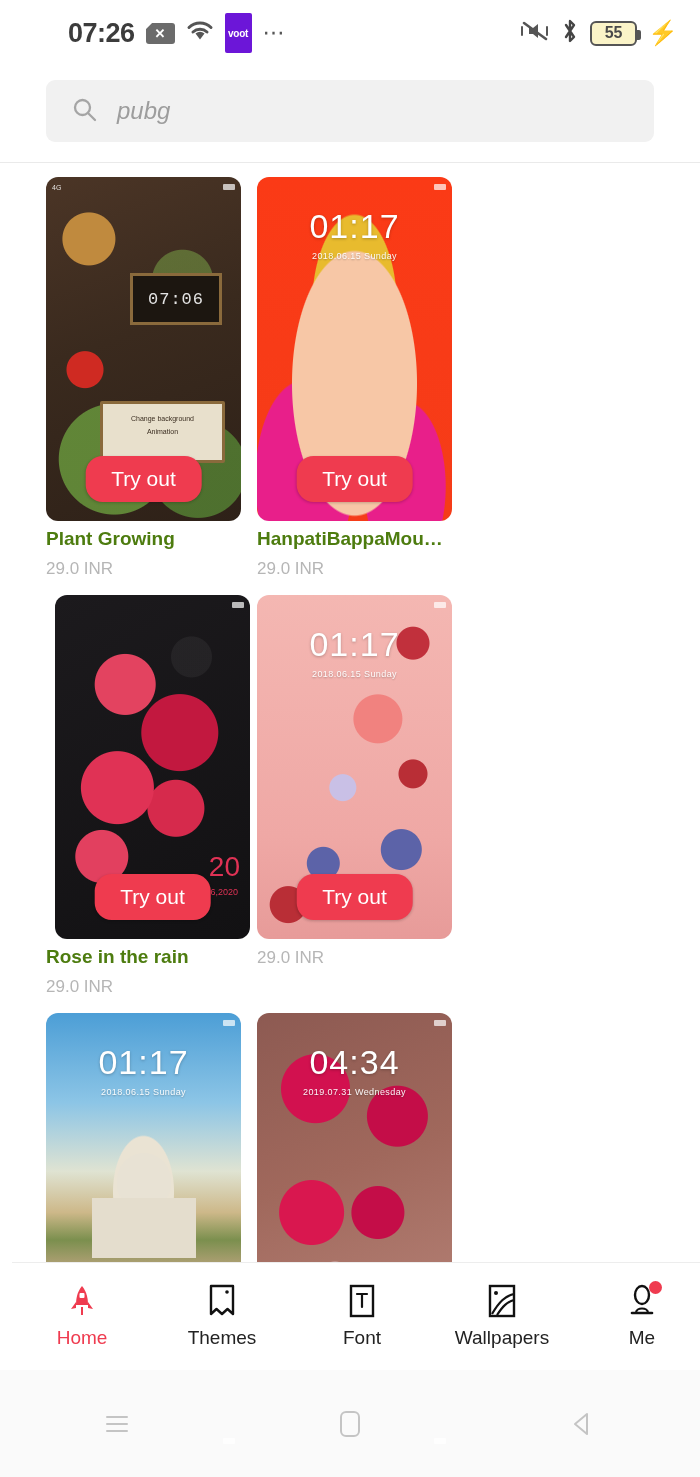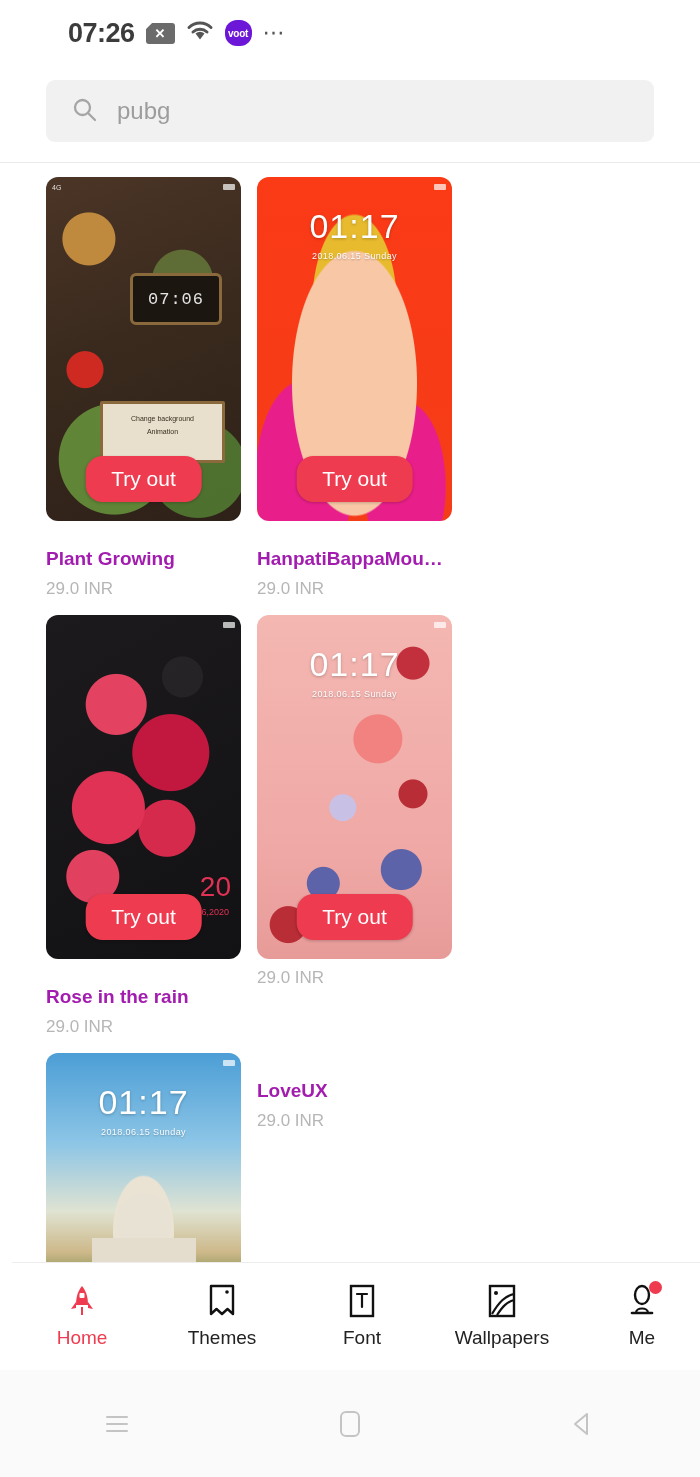--- a/index.html
+++ b/index.html
@@ -20,56 +20,56 @@
   .sb-right{ display:flex; align-items:center; gap:11px; }
   .sb-time{ font-size:27px; font-weight:700; color:#3c3c3c; letter-spacing:-0.5px;}
   .sim-icon{
     width:29px;height:21px;background:#6b6b6b;border-radius:3px;
     position:relative; display:flex;align-items:center;justify-content:center;
   }
   .sim-icon:after{content:"\2715";color:#fff;font-size:13px;font-weight:700;line-height:1;}
   .sim-icon:before{content:"";position:absolute;left:0;top:0;width:7px;height:7px;
     background:#fff;clip-path:polygon(0 0,100% 0,0 100%);}
   .voot-badge{
-    width:27px;height:26px;background:#6c16d8;border-radius:12px;color:#fff;
+    width:27px;height:40px;background:#6c16d8;border-radius:2px;color:#fff;
     font-size:10px;font-weight:700;display:flex;align-items:center;justify-content:center;
     letter-spacing:-0.3px;
   }
   .dots{ color:#555; font-size:22px; line-height:10px; letter-spacing:1px;}
   .battery{
     width:47px;height:25px;border:2.5px solid #555;border-radius:6px;
     display:flex;align-items:center;justify-content:center;position:relative;
     background:#fbf4c8;
   }
   .battery:after{content:"";position:absolute;right:-6px;top:7px;width:4px;height:10px;
     background:#555;border-radius:0 2px 2px 0;}
   .battery span{font-size:16px;font-weight:700;color:#4a4a4a;}
   .bolt{font-size:24px;color:#444;line-height:1;}
 
   
-  .search-wrap{ padding:14px 46px 20px 46px; }
+  .search-wrap{ padding:14px 46px 20px 46px;font-style:italic; }
   .search-box{
     height:62px;background:#f1f1f1;border-radius:9px;display:flex;align-items:center;
     padding:0 26px; gap:20px;
   }
   .search-text{ font-size:24px;color:#9d9d9d; }
   .divider{ height:1px;background:#eaeaea;width:100%; }
 
   
   .grid{
     padding:14px 46px 0 46px; display:flex; flex-wrap:wrap;
     gap:16px 16px;
   }
   .card{ width:195px; }
   .thumb{
     width:195px;height:344px;border-radius:12px;position:relative;overflow:hidden;
     background:#ddd;
   }
   .card-title{
-    font-size:19px;font-weight:700;color:#a21caf;margin-top:27px;
+    font-size:19px;font-weight:700;color:#4d7c0f;margin-top:7px;
     white-space:nowrap;overflow:hidden;text-overflow:ellipsis;
   }
   .card-price{ font-size:17px;color:#b6b6b6;margin-top:9px; }
 
   .tryout{
     position:absolute;left:50%;transform:translateX(-50%);bottom:19px;
     background:#ef3b4f;color:#fff;font-size:21px;
     padding:11px 26px;border-radius:17px;white-space:nowrap;
     box-shadow:0 1px 3px rgba(0,0,0,.2);
   }
@@ -95,21 +95,21 @@
       radial-gradient(circle at 22% 18%, #c08a3e 0 26px, transparent 27px),
       radial-gradient(circle at 22% 18%, #e0ab58 0 19px, transparent 20px),
       radial-gradient(circle at 70% 30%, rgba(120,160,70,.55) 0 30px, transparent 31px),
       radial-gradient(circle at 20% 56%, #cf2a22 0 18px, transparent 19px),
       radial-gradient(circle at 35% 82%, rgba(104,150,60,.85) 0 55px, transparent 56px),
       radial-gradient(circle at 78% 85%, rgba(86,132,52,.8) 0 48px, transparent 49px),
       linear-gradient(160deg,#4b3526 0%,#3a2a1e 45%,#2e2118 100%);
   }
   .art-plant .digi{
     position:absolute;top:96px;left:84px;width:92px;height:52px;background:#1c1610;
-    border:3px solid #8a6a3c;border-radius:6px;color:#e4e4e4;font-size:17px;
+    border:3px solid #8a6a3c;border-radius:0;color:#e4e4e4;font-size:17px;
     font-family:"Liberation Mono",monospace;display:flex;align-items:center;
     justify-content:center;letter-spacing:1px;
   }
   .art-plant .sign{
     position:absolute;bottom:58px;left:54px;width:125px;height:62px;
     background:#e8e0cc;border:3px solid #8a6a3c;border-radius:2px;
     font-size:7px;color:#3a2d20;padding:8px 6px;text-align:center;line-height:1.9;
   }
   .art-ganesh{
     background:
@@ -121,20 +121,21 @@
   }
   .art-rose{
     background:
       radial-gradient(circle at 36% 26%, #e34360 0 30px, transparent 31px),
       radial-gradient(circle at 64% 40%, #c2183f 0 38px, transparent 39px),
       radial-gradient(circle at 32% 56%, #e03255 0 36px, transparent 37px),
       radial-gradient(circle at 62% 62%, #d62a4c 0 28px, transparent 29px),
       radial-gradient(circle at 24% 76%, #e2405f 0 26px, transparent 27px),
       radial-gradient(circle at 70% 18%, rgba(255,255,255,.05) 0 20px, transparent 21px),
       linear-gradient(150deg,#1c1a1d 0%,#121113 100%);
+    margin-left: 9px;
   }
   .art-rose .rosedate{
     position:absolute;bottom:42px;right:12px;color:#e03255;font-size:9px;text-align:right;
   }
   .art-rose .rosenum{
     position:absolute;bottom:56px;right:10px;color:#e03255;font-size:28px;font-weight:300;
   }
   .art-hearts{
     background:
       radial-gradient(circle at 80% 14%, #c1303c 0 16px, transparent 17px),
@@ -203,20 +204,38 @@
     <span>
       <svg width="28" height="22" viewBox="0 0 28 22">
         <path d="M14 19.5 L9.5 13.5 A7.5 7.5 0 0 1 18.5 13.5 Z" fill="#555"></path>
         <path d="M3 7.5 A16 16 0 0 1 25 7.5" stroke="#555" stroke-width="3" fill="none" stroke-linecap="round"></path>
         <path d="M7 12 A10.5 10.5 0 0 1 21 12" stroke="#555" stroke-width="3" fill="none" stroke-linecap="round"></path>
       </svg>
     </span>
     <span class="voot-badge">voot</span>
     <span class="dots">⋯</span>
   </div>
+  <div class="sb-right">
+    <span>
+      <svg width="30" height="24" viewBox="0 0 30 24">
+        <path d="M9 9 h4 l5-4 v14 l-5-4 H9 Z" fill="#555"></path>
+        <path d="M4 4 L26 20" stroke="#555" stroke-width="2.6" stroke-linecap="round"></path>
+        <path d="M2 8 v8 M27 8 v8" stroke="#555" stroke-width="2" stroke-linecap="round"></path>
+      </svg>
+    </span>
+    <span>
+      <svg width="18" height="26" viewBox="0 0 18 26">
+        <path d="M5 7 L13 19 L9 23 V3 L13 7 L5 19" stroke="#444" stroke-width="2.4" fill="none" stroke-linejoin="round" stroke-linecap="round"></path>
+      </svg>
+    </span>
+    <span class="battery">
+      <span>55</span>
+    </span>
+    <span class="bolt">⚡</span>
+  </div>
 </div>
 
 <div class="search-wrap">
   <div class="search-box">
     <span>
       <svg width="25" height="25" viewBox="0 0 25 25">
         <circle cx="10.5" cy="10.5" r="7.5" stroke="#a5a5a5" stroke-width="2.3" fill="none"></circle>
         <path d="M16.2 16.2 L23 23" stroke="#a5a5a5" stroke-width="2.3" stroke-linecap="round"></path>
       </svg>
     </span>
@@ -295,20 +314,36 @@
       <div class="base"></div>
       <div class="lock-clock">01:17</div>
       <div class="lock-date">2018.06.15   Sunday</div>
       <div class="tryout">Try out</div>
     </div>
     <div class="card-title">TheTajMirrorUI</div>
     <div class="card-price">29.0 INR</div>
   </div>
 
   <div class="card">
+    <div class="thumb" style="background:
+            radial-gradient(circle at 30% 22%, #d2114f 0 34px, transparent 35px),
+            radial-gradient(circle at 72% 30%, #c40d48 0 30px, transparent 31px),
+            radial-gradient(circle at 28% 58%, #d9174f 0 32px, transparent 33px),
+            radial-gradient(circle at 62% 58%, #c40d48 0 26px, transparent 27px),
+            radial-gradient(circle at 40% 80%, #f2d9e0 0 26px, transparent 27px),
+            radial-gradient(circle at 72% 84%, #b9d48c 0 14px, transparent 15px),
+            linear-gradient(160deg,#8d5a52 0%,#a0685c 45%,#b8857a 100%);">
+      <div class="mini-sb">
+        <span></span>
+        <span class="mini-bat"></span>
+      </div>
+      <div class="lock-clock">04:34</div>
+      <div class="lock-date">2019.07.31 Wednesday</div>
+      <div class="tryout">Try out</div>
+    </div>
     <div class="card-title">LoveUX</div>
     <div class="card-price">29.0 INR</div>
   </div>
 
   <div class="card">
     <div class="thumb art-peacock">
       <div class="mini-sb">
         <span></span>
         <span class="mini-bat"></span>
       </div>

